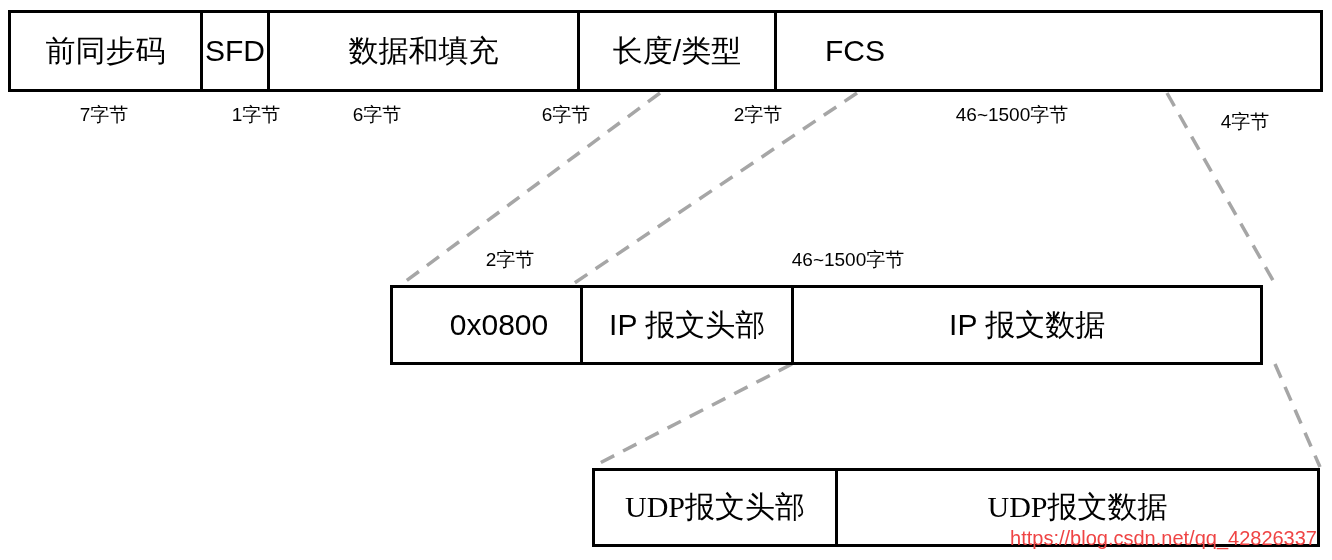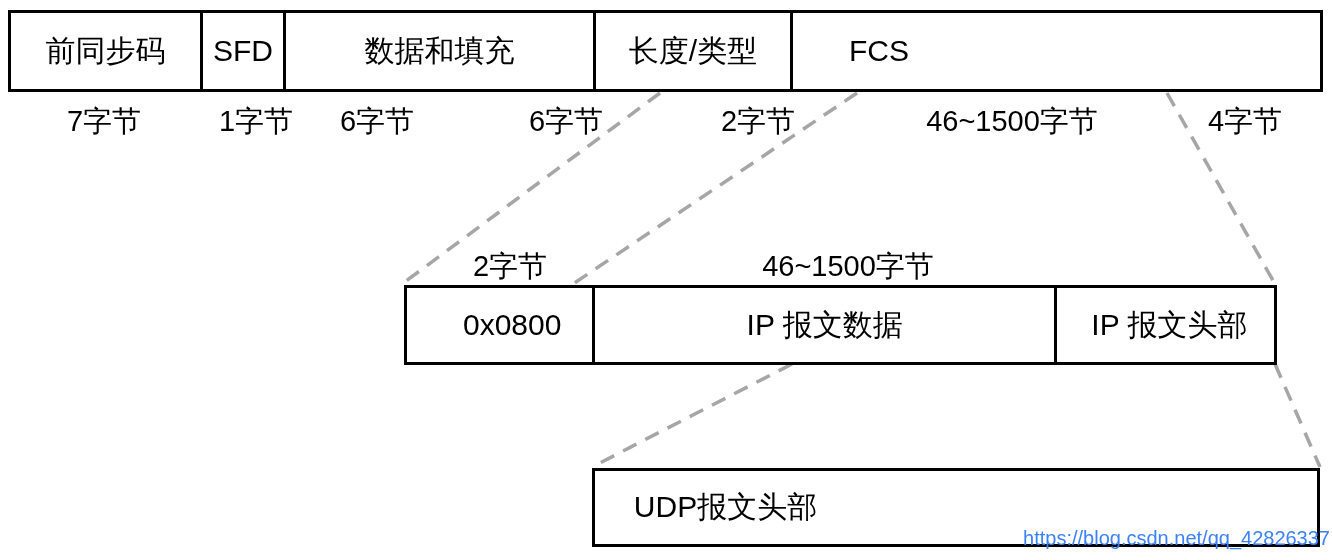--- a/index.html
+++ b/index.html
@@ -20,76 +20,77 @@
   }
   .cell{
     display:flex;
     align-items:center;
     justify-content:center;
     border-right:3px solid #000000;
     font-size:30px;
     white-space:nowrap;
     overflow:hidden;
   }
-  .cell:last-child{border-right:none;margin-left:8px;}
+  .cell:last-child{border-right:none;}
   .flabel{
     position:absolute;
     transform:translateX(-50%);
-    font-size:29px;
+    font-size:19px;
     white-space:nowrap;
   }
   #connectors{position:absolute;left:0;top:0;}
   #watermark{
     position:absolute;
-    right:2px;
+    right:15px;
     top:527px;
     font-size:20px;
-    color:#3b82f6;
+    color:#ef4444;
     white-space:nowrap;
   }
 </style>
 </head>
 <body>
 
 <div id="stage">
 
   <svg id="connectors" width="1332" height="560" viewBox="0 0 1332 560">
     <g stroke="#a6a6a6" stroke-width="3.5" stroke-dasharray="15 10" fill="none">
       <line x1="660" y1="93" x2="402" y2="284"></line>
       <line x1="857" y1="93" x2="573" y2="284"></line>
       <line x1="1167" y1="93" x2="1275" y2="284"></line>
       <line x1="792" y1="364" x2="592" y2="467"></line>
       <line x1="1275" y1="364" x2="1320" y2="467"></line>
     </g>
   </svg>
 
   <div class="boxrow" style="left:8px;top:10px;width:1315px;height:82px;">
     <div class="cell" style="width:192px">前同步码</div>
-    <div class="cell" style="width:83px">SFD</div>
+    <div class="cell" style="width:67px">SFD</div>
     <div class="cell" style="width:310px">数据和填充</div>
     <div class="cell" style="width:197px">长度/类型</div>
     <div class="cell" style="width:156px">FCS</div>
   </div>
 
   <div class="flabel" style="left:104px;top:102px">7字节</div>
   <div class="flabel" style="left:256px;top:102px">1字节</div>
   <div class="flabel" style="left:377px;top:102px">6字节</div>
   <div class="flabel" style="left:566px;top:102px">6字节</div>
   <div class="flabel" style="left:758px;top:102px">2字节</div>
   <div class="flabel" style="left:1012px;top:102px">46~1500字节</div>
-  <div class="flabel" style="left:1245px;top:102px">4字节</div>
+  <div class="flabel" style="left:1245px;top:109px">4字节</div>
 
   <div class="flabel" style="left:510px;top:247px">2字节</div>
   <div class="flabel" style="left:848px;top:247px">46~1500字节</div>
 
-  <div class="boxrow" style="left:404px;top:285px;width:873px;height:80px;padding-left:25px;">
+  <div class="boxrow" style="left:390px;top:285px;width:873px;height:80px;padding-left:25px;">
     <div class="cell" style="width:171px">0x0800</div>
+    <div class="cell" style="width:219px">IP 报文头部</div>
     <div class="cell" style="width:483px">IP 报文数据</div>
-    <div class="cell" style="width:219px">IP 报文头部</div>
   </div>
 
-  <div class="boxrow" style="left:592px;top:468px;width:728px;height:79px;">
+  <div class="boxrow" style="left:592px;top:468px;width:728px;height:79px;font-family:Liberation Serif, serif;">
     <div class="cell" style="width:245px">UDP报文头部</div>
+    <div class="cell" style="width:483px">UDP报文数据</div>
   </div>
 
   <div id="watermark">https://blog.csdn.net/qq_42826337</div>
 
 </div>
 
 </body></html>

